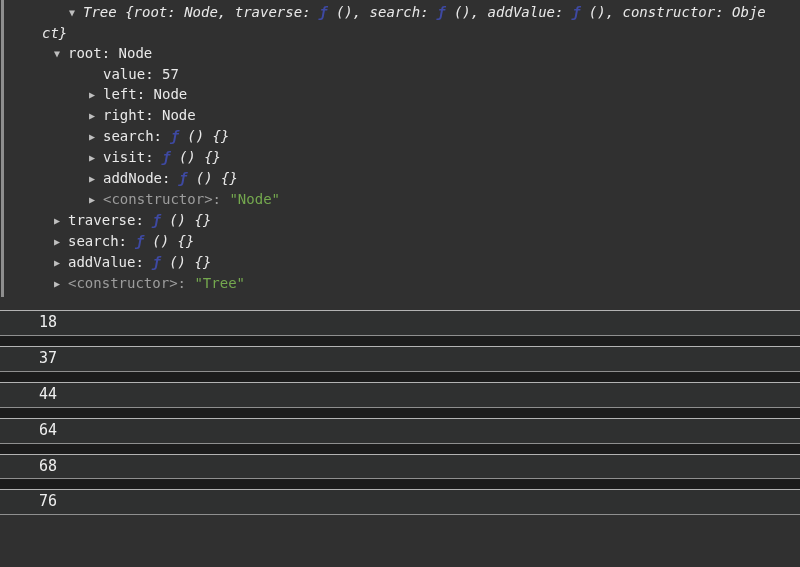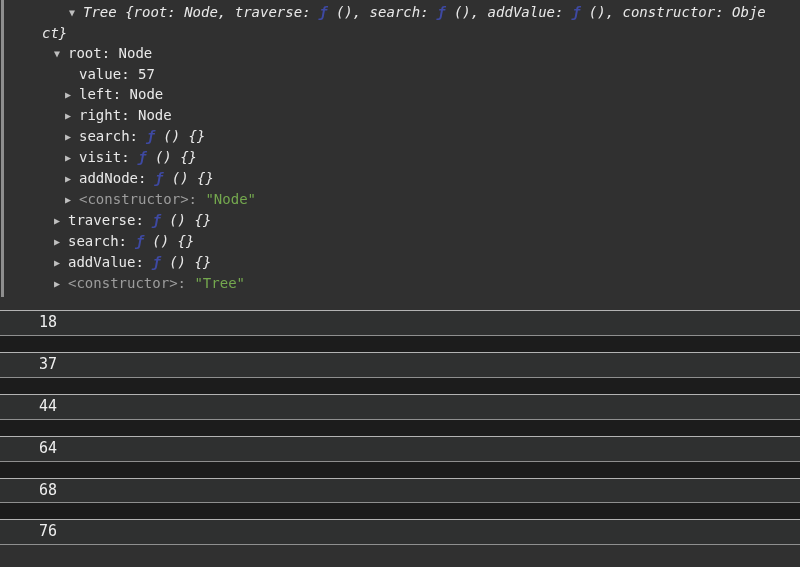--- a/index.html
+++ b/index.html
@@ -27,21 +27,21 @@
   }
   .tree-line {
     font-size: 14px;
     line-height: 20px;
     color: #e9e9e9;
     white-space: pre;
   }
   .lvl0      { padding-left: 38px; margin-left: 31px; }
   .lvl-wrap  { padding-left: 42px; }
   .lvl1      { padding-left: 54px; }
-  .lvl2      { padding-left: 65px; }
+  .lvl2      { padding-left: 65px; margin-left: 24px; }
 
   .arrow {
     display: inline-block;
     width: 14px;
     font-size: 10px;
     color: #bfbfbf;
     vertical-align: 1px;
     font-style: normal;
   }
 
@@ -52,21 +52,21 @@
   .ckey    { color: #9d9d9d; }
   .str     { color: #74a84e; }
 
   
   .log-list {
     background: #1c1c1c;
   }
   .log-row {
     height: 23.9px;
     line-height: 23.9px;
-    margin-bottom: 16px;
+    margin-bottom: 10px;
     background: #2f3030;
     border-top: 1px solid #b3b3b3;
     border-bottom: 1px solid #8f8f8f;
     color: #efefef;
     font-size: 15px;
     padding-left: 39px;
     white-space: pre;
   }
   .log-row:last-child { margin-bottom: 0; }
 </style>

